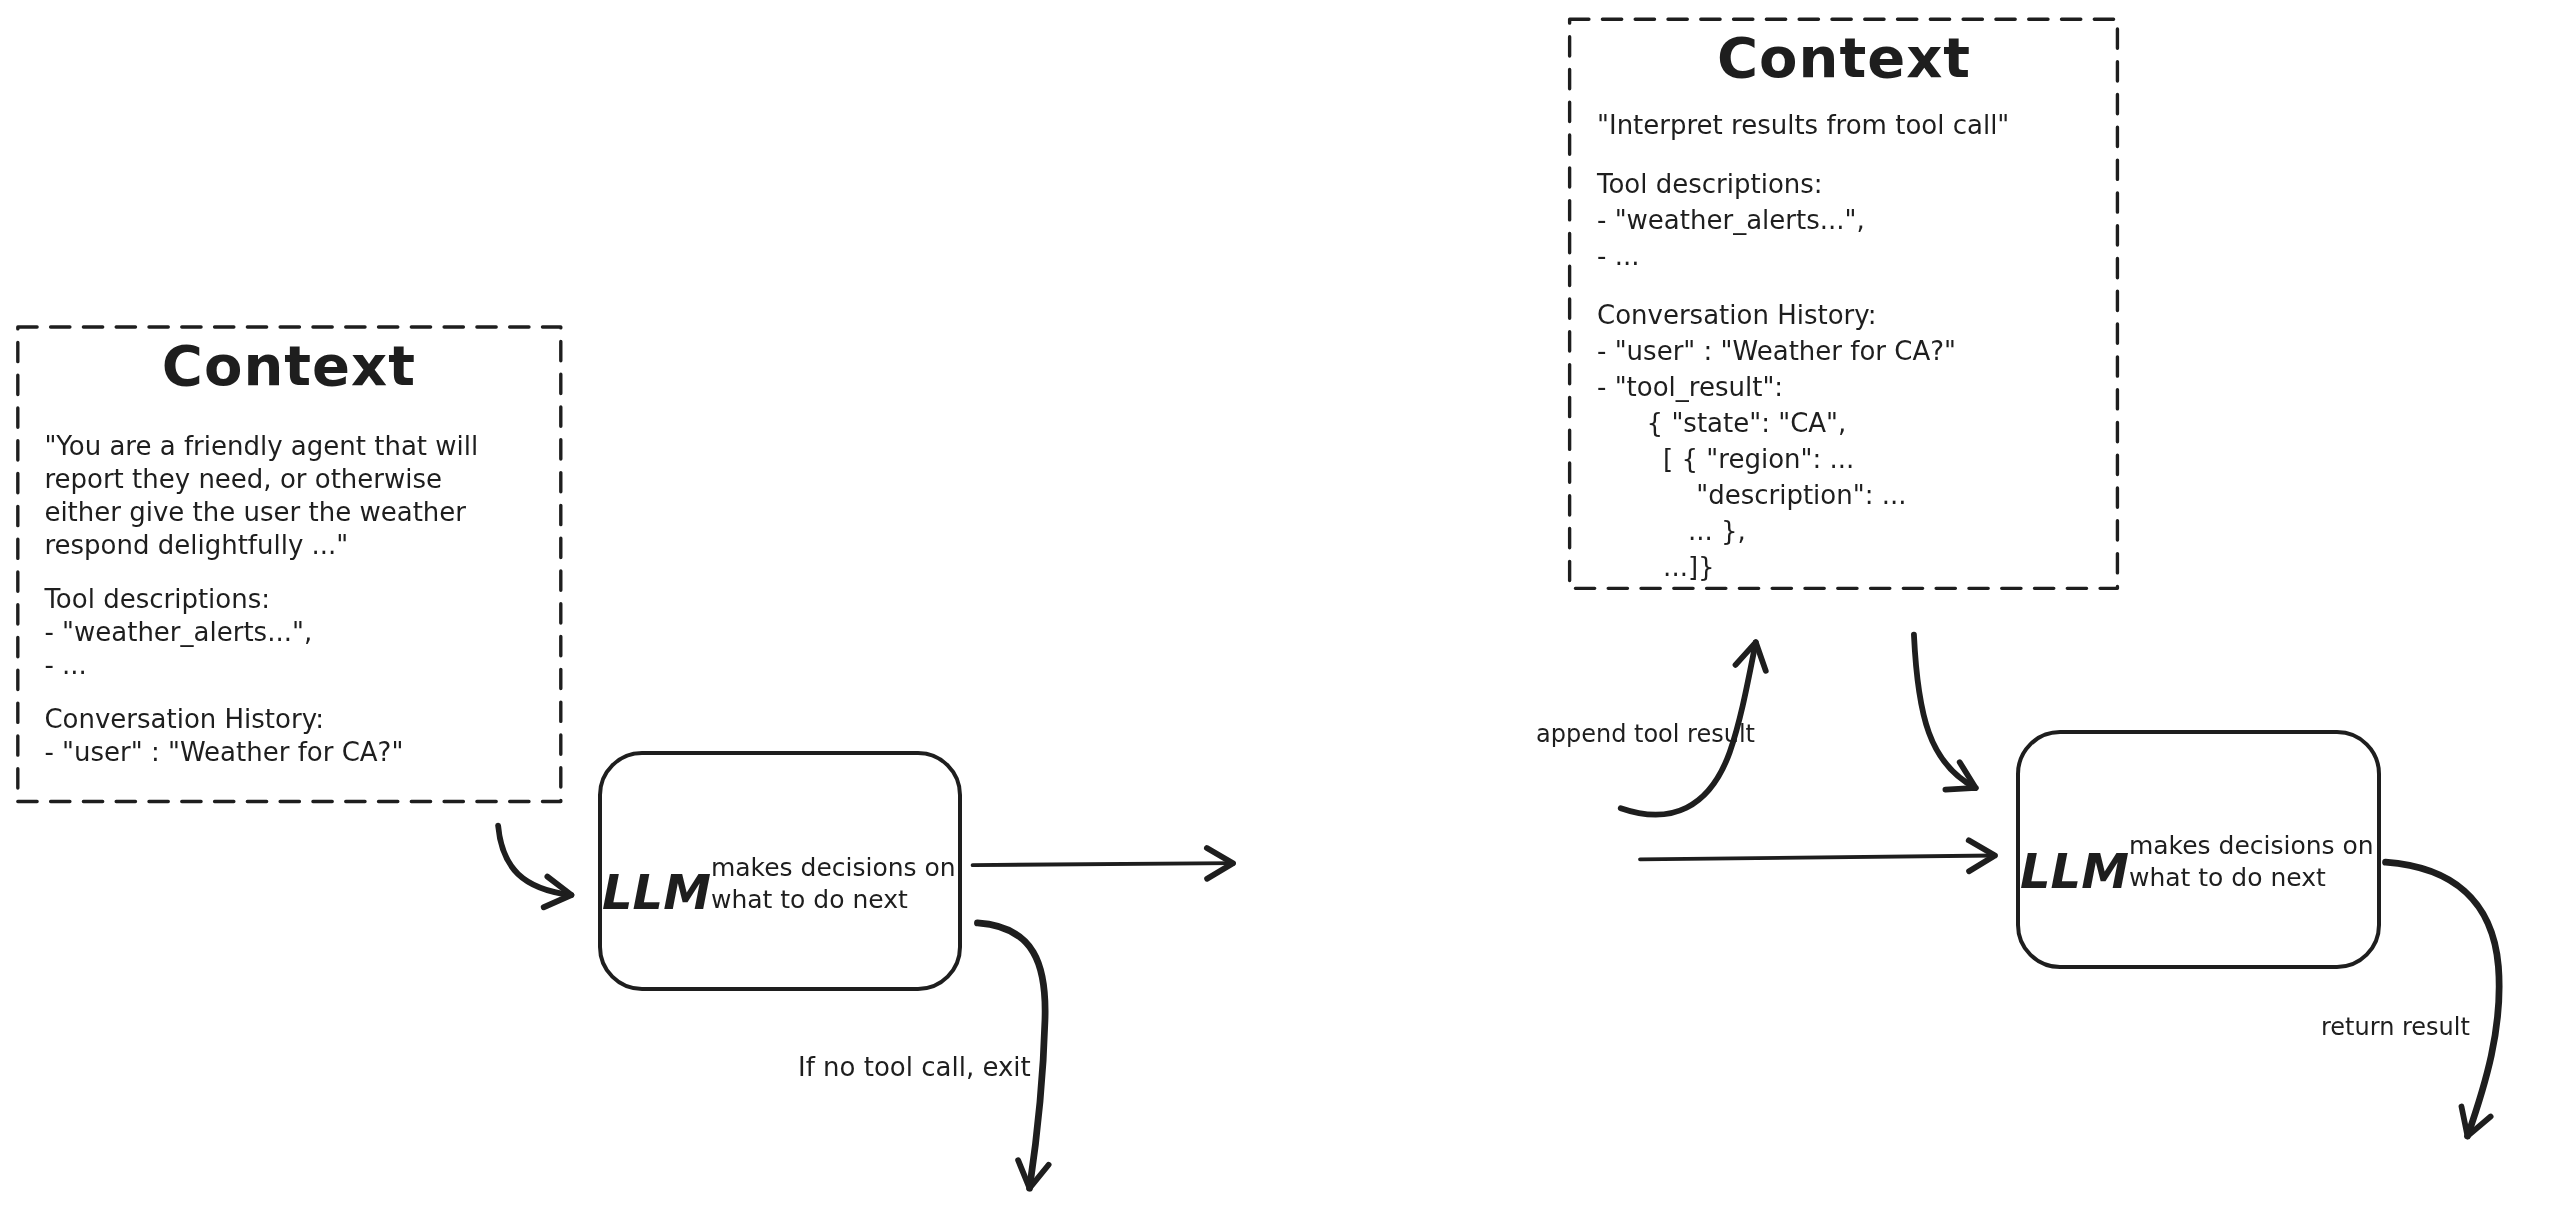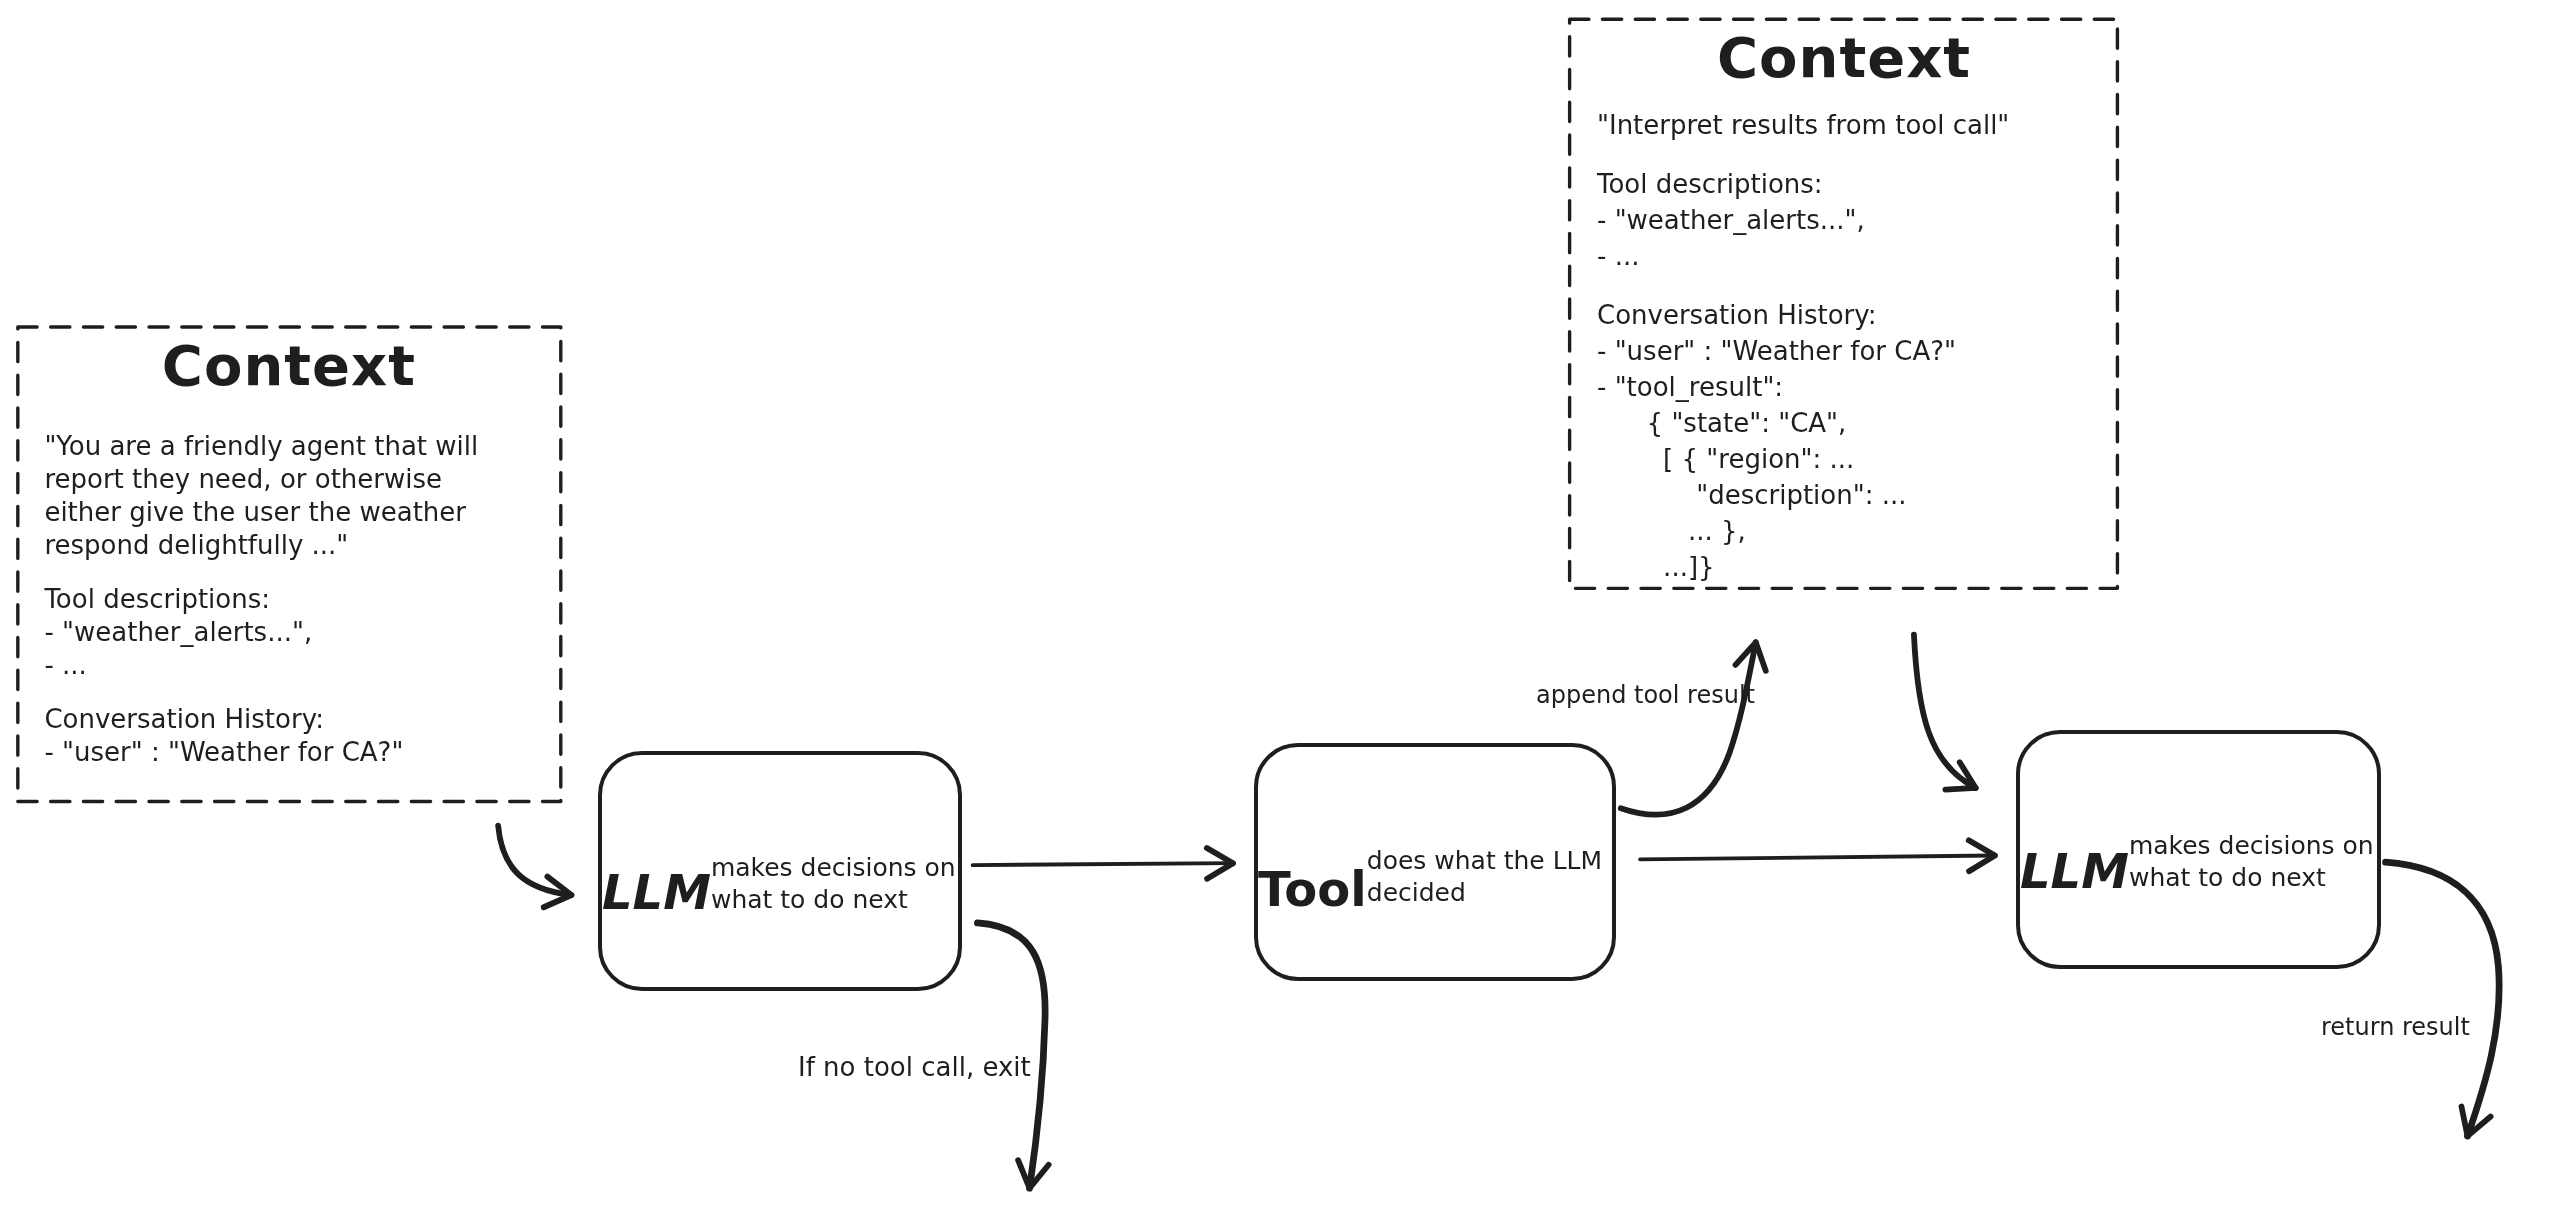--- a/index.html
+++ b/index.html
@@ -42,21 +42,21 @@
     font-size: 25px; line-height: 32px;
     white-space: pre-line; text-align: left;
     margin-top: 25px;
   }
   #node-llm-1 .node-title, #node-llm-2 .node-title { margin-top: 42px; }
   #node-tool .node-title { margin-top: 54px; }
   #node-tool .node-sub { margin-top: 29px; }
 
   
   .edge-label { position: absolute; font-size: 25px; white-space: nowrap; }
-  #label-append { left: 1536px; top: 681px; font-size: 24px; }
+  #label-append { left: 1536px; top: 720px; font-size: 24px; }
   #label-exit   { left: 798px;  top: 1052px; font-size: 26px; }
   #label-return { left: 2321px; top: 1013px; font-size: 24px; }
 
   
   #ctx-left  { left: 15.4px;   top: 325px; width: 547px; height: 479px; }
   #ctx-right { left: 1568px; top: 17.4px;  width: 552px; height: 573px; }
   #node-llm-1 { left: 598px;  top: 751px; width: 364px; height: 240px; }
   #node-tool  { left: 1254px; top: 743px; width: 362px; height: 238px; }
   #node-llm-2 { left: 2016px; top: 730px; width: 365px; height: 239px; }
 </style>
@@ -120,25 +120,20 @@
         <div class="tline">        ...]}</div>
       </div>
   </div>
 
   <div class="node" id="node-llm-1">
     <div class="node-title italic">LLM</div>
     <div class="node-sub">makes decisions on
 what to do next</div>
   </div>
 
-  <div class="node" id="node-tool">
-    <div class="node-title">Tool</div>
-    <div class="node-sub">does what the LLM
-decided</div>
-  </div>
 
   <div class="node" id="node-llm-2">
     <div class="node-title italic">LLM</div>
     <div class="node-sub">makes decisions on
 what to do next</div>
   </div>
 
   <span class="edge-label" id="label-append">append tool result</span>
   <span class="edge-label" id="label-exit">If no tool call, exit</span>
   <span class="edge-label" id="label-return">return result</span>

